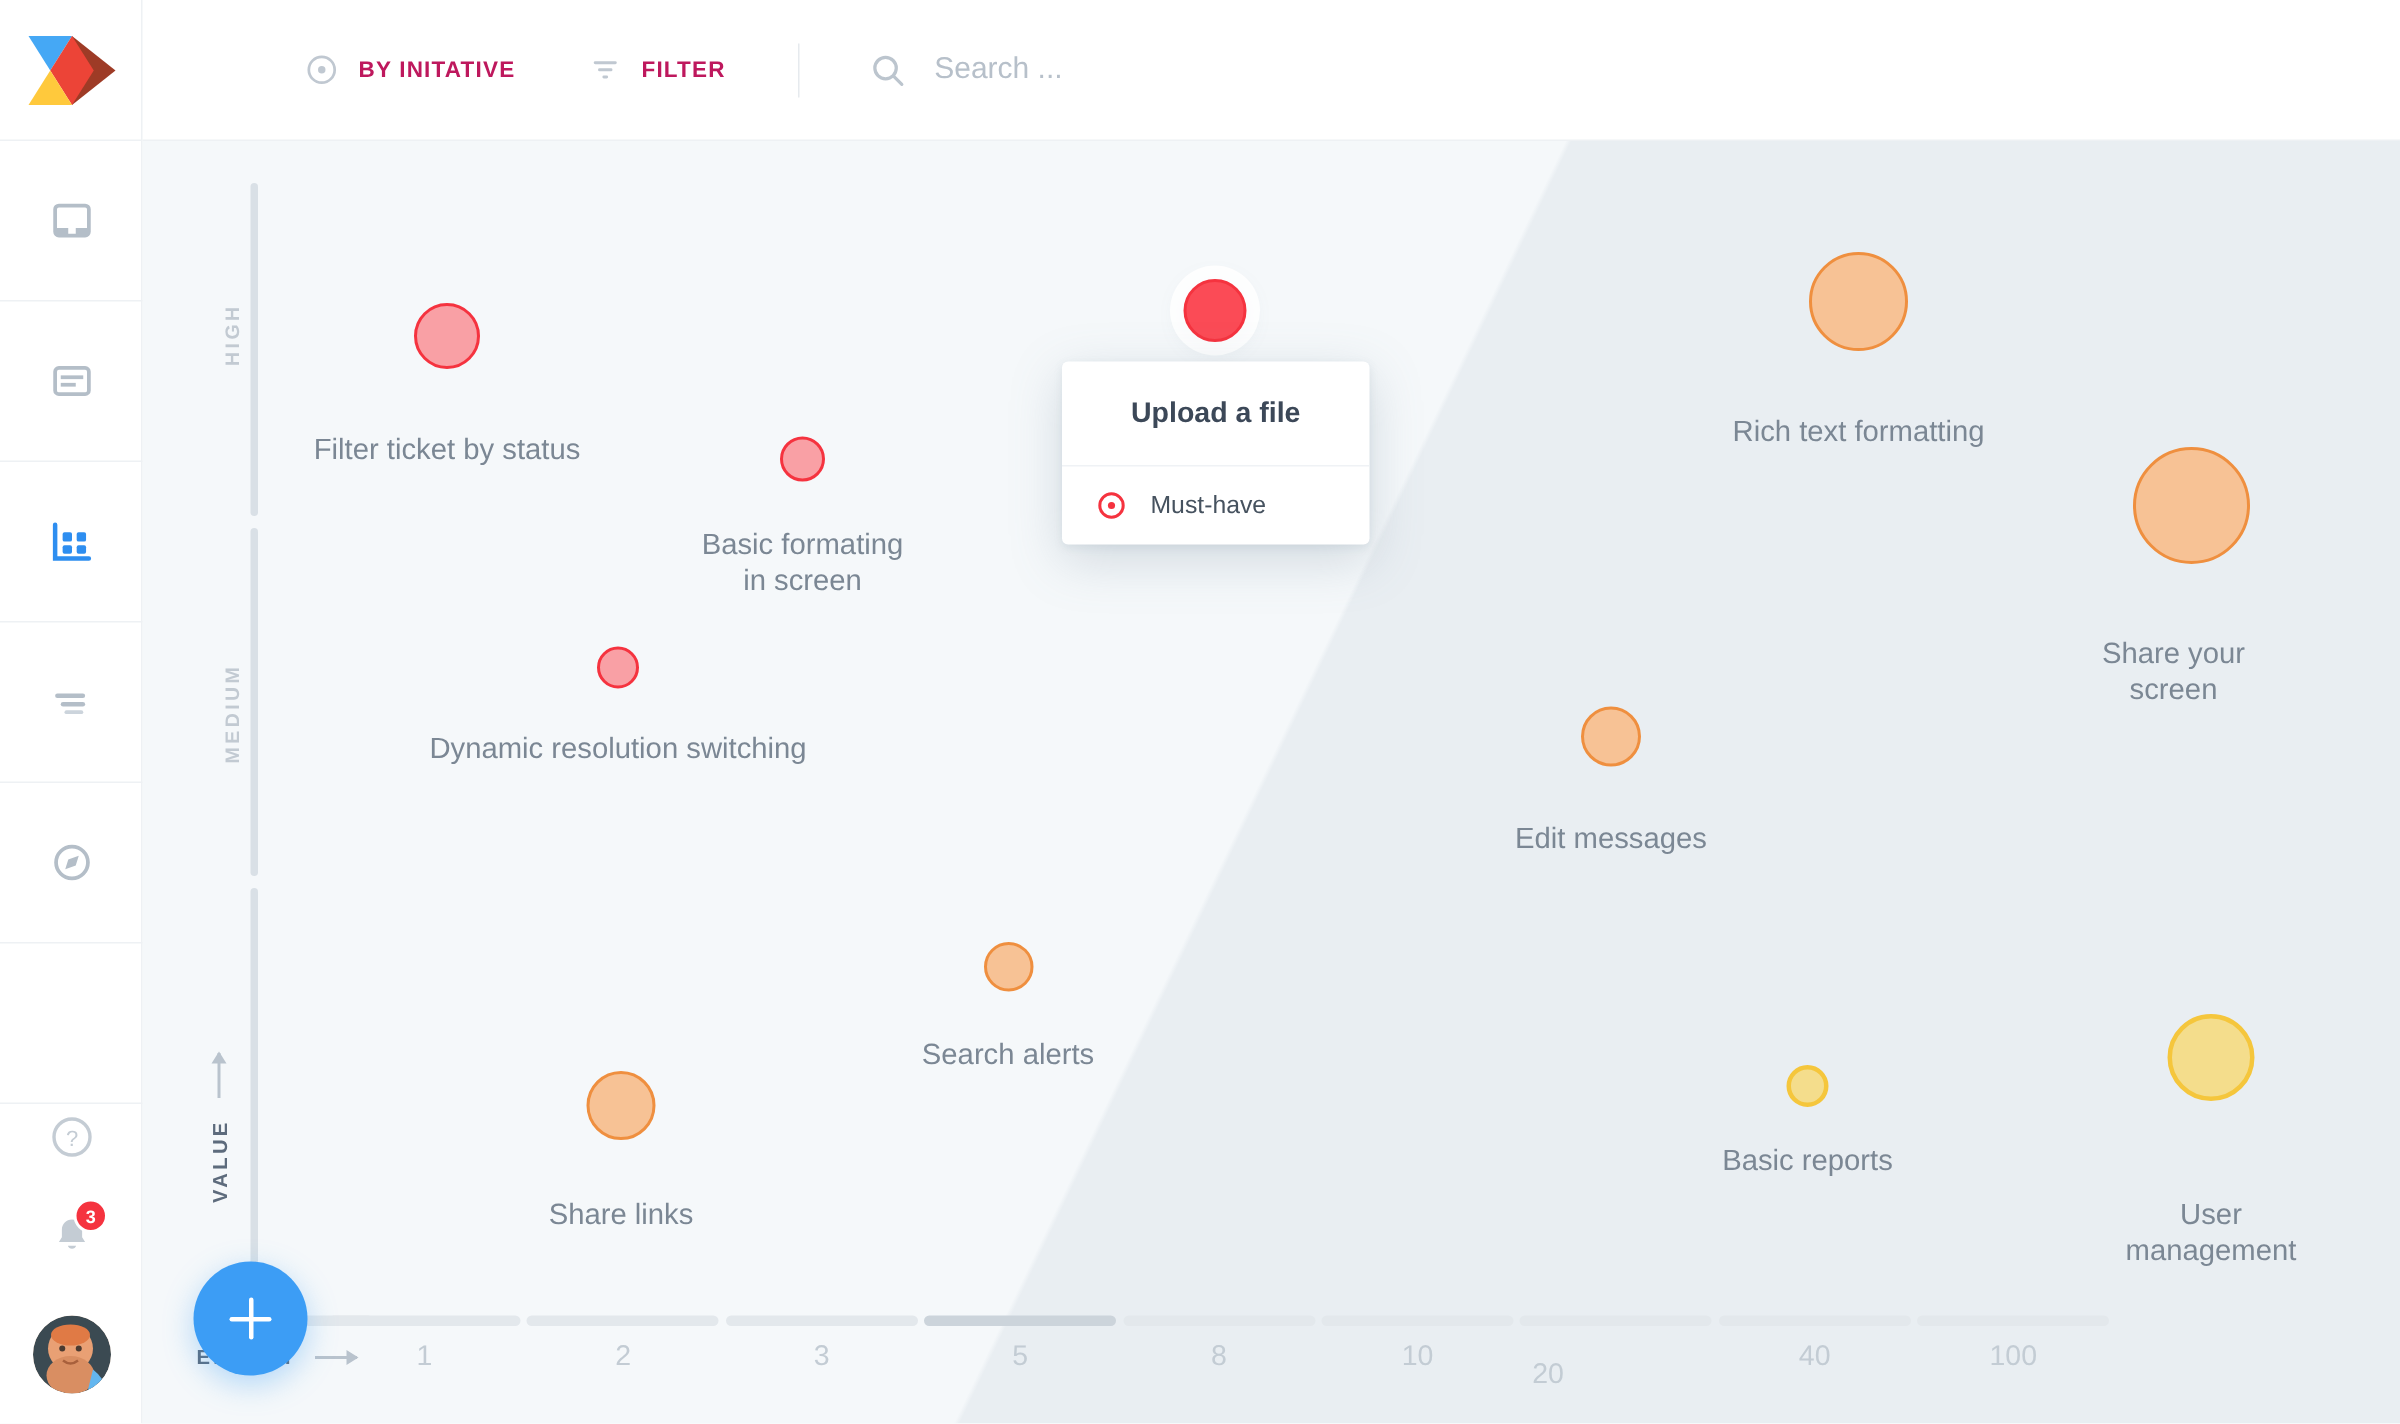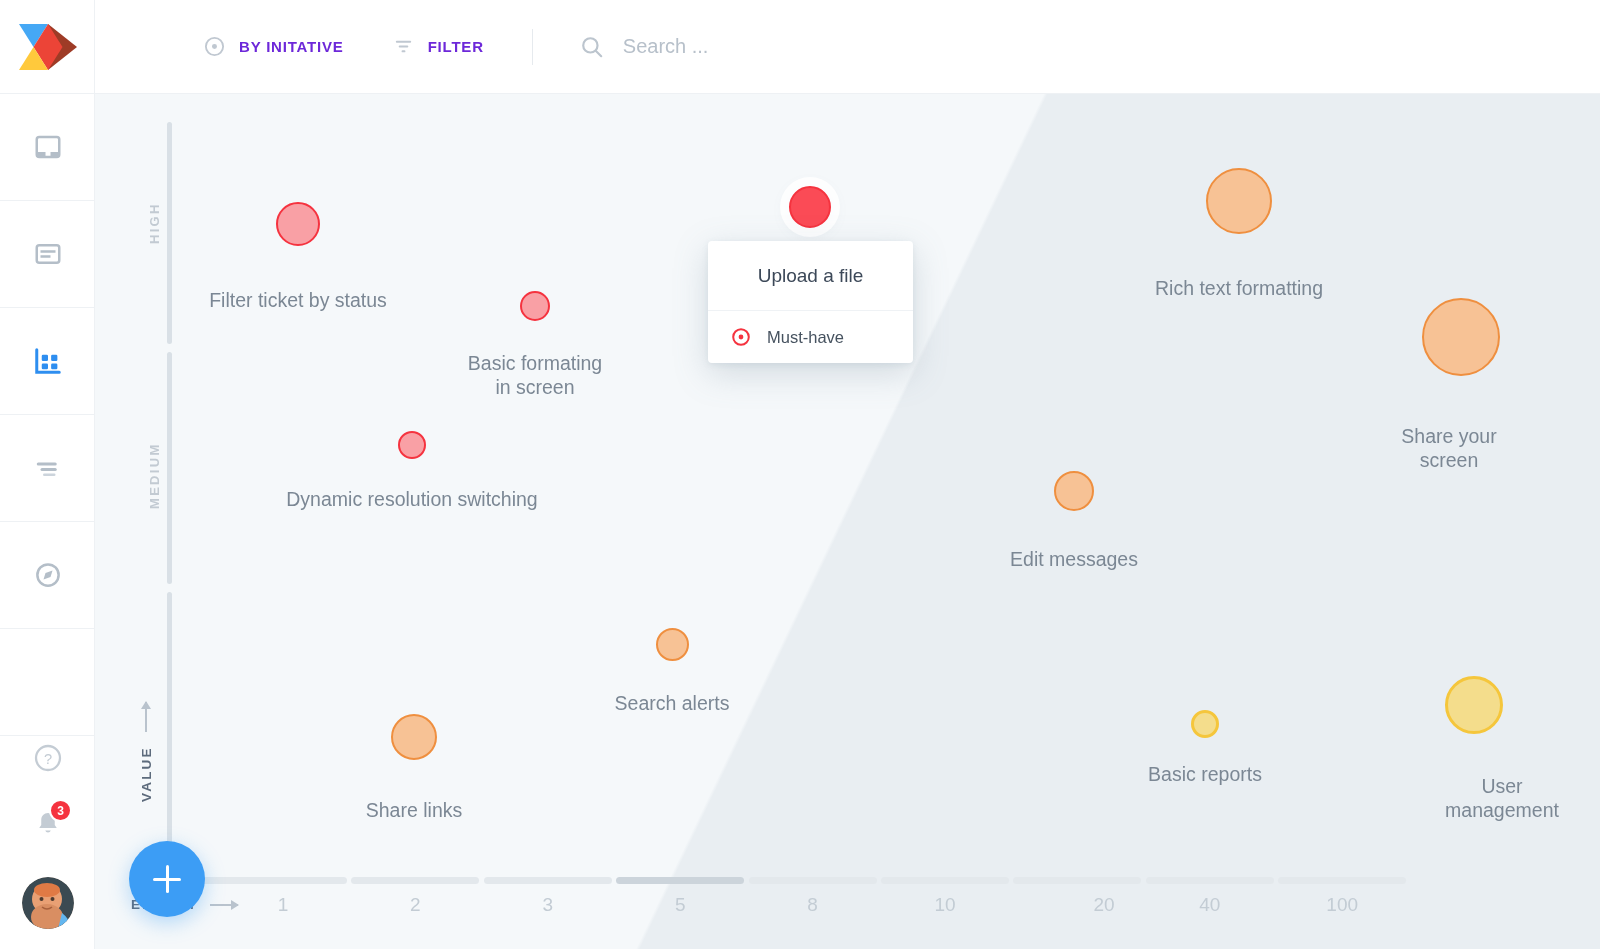--- a/index.html
+++ b/index.html
@@ -80,21 +80,21 @@
   .caret {
     width: 0; height: 0;
     border-left: 6px solid transparent;
     border-right: 6px solid transparent;
     border-top: 7px solid #b6bfc9;
     margin-left: 4px;
   }
   .tb-actions { display: flex; align-items: center; margin-left: 108px; }
   .tb-btn {
     display: flex; align-items: center; gap: 13px;
-    color: #6d28d9; font-size: 15px; font-weight: bold;
+    color: #be185d; font-size: 15px; font-weight: bold;
     letter-spacing: 0.8px; cursor: pointer;
     margin-right: 48px;
   }
   .tb-divider {
     width: 1px; height: 36px; background: #e6eaee; margin-right: 46px;
   }
   .tb-search {
     display: flex; align-items: center; gap: 18px; cursor: text;
   }
   .tb-search-text { color: #b7c0ca; font-size: 20px; }
@@ -206,21 +206,21 @@
     width: 205px;
     background: #ffffff;
     border-radius: 4px;
     box-shadow: 0 10px 34px rgba(110,130,150,0.26), 0 2px 6px rgba(110,130,150,0.12);
     z-index: 50;
     overflow: hidden;
   }
   .popup-title {
     padding: 24px 12px 23px;
     text-align: center;
-    font-size: 19px; font-weight: normal; color: #3c4858;
+    font-size: 19px; font-weight: bold; color: #3c4858;
     border-bottom: 1px solid #eff2f5;
   }
   .popup-row {
     display: flex; align-items: center; gap: 15px;
     padding: 15px 22px;
     border-bottom: 1px solid #eff2f5;
     cursor: pointer;
   }
   .popup-row:last-child { border-bottom: none; }
   .popup-row-label { font-size: 16.5px; color: #46525f; }
@@ -398,42 +398,42 @@
         <div class="bubble-label" style="left: 317px; top: 393px;">Dynamic resolution switching</div>
         <div class="bubble" title="Edit messages" style="width: 40px; height: 40px; left: 959px; top: 377px; background: rgb(247, 194, 149); border: 2.5px solid rgb(239, 143, 63);"></div>
         <div class="bubble-label" style="left: 979px; top: 453px;">Edit messages</div>
         <div class="bubble" title="Keyword alerts" style="width: 33px; height: 33px; left: 560.5px; top: 533.5px; background: rgb(247, 194, 149); border: 2.5px solid rgb(239, 143, 63);"></div>
         <div class="bubble-label" style="left: 577px; top: 596.5px;">Search alerts</div>
         <div class="bubble" title="Unfurl links" style="width: 46px; height: 46px; left: 296px; top: 620px; background: rgb(247, 194, 149); border: 2.5px solid rgb(239, 143, 63);"></div>
         <div class="bubble-label" style="left: 319px; top: 704px;">Share links</div>
         <div class="bubble" title="Basic reports" style="width: 28px; height: 28px; left: 1096px; top: 616px; background: rgb(244, 221, 140); border: 3px solid rgb(245, 198, 60);"></div>
         <div class="bubble-label" style="left: 1110px; top: 668px;">Basic reports</div>
         <div class="bubble" title="User management" style="width: 58px; height: 58px; left: 1350px; top: 582px; background: rgb(244, 221, 140); border: 3px solid rgb(245, 198, 60);"></div>
-        <div class="bubble-label" style="left: 1379px; top: 680px; margin-left: 28px;">User management</div>
+        <div class="bubble-label" style="left: 1379px; top: 704px;">User management</div>
       </div>
 
     <div id="xaxis">
         <div class="x-axis-title" style="left: 36px;">
           <span>EFFORT</span>
           <span class="x-arrow"></span>
         </div>
         <div class="x-seg" style="left: 124px; width: 128px;"></div>
         <div class="x-tick" style="left: 124px; width: 128px;">1</div>
         <div class="x-seg" style="left: 256.4px; width: 128px;"></div>
         <div class="x-tick" style="left: 256.4px; width: 128px;">2</div>
         <div class="x-seg" style="left: 388.8px; width: 128px;"></div>
         <div class="x-tick" style="left: 388.8px; width: 128px;">3</div>
         <div class="x-seg active" style="left: 521.2px; width: 128px;"></div>
         <div class="x-tick" style="left: 521.2px; width: 128px;">5</div>
         <div class="x-seg" style="left: 653.6px; width: 128px;"></div>
         <div class="x-tick" style="left: 653.6px; width: 128px;">8</div>
         <div class="x-seg" style="left: 786px; width: 128px;"></div>
         <div class="x-tick" style="left: 786px; width: 128px;">10</div>
         <div class="x-seg" style="left: 918.4px; width: 128px;"></div>
-        <div class="x-tick" style="left: 945px; width: 128px;">20</div>
+        <div class="x-tick" style="left: 873px; width: 128px; margin-top: 12px;">20</div>
         <div class="x-seg" style="left: 1050.8px; width: 128px;"></div>
         <div class="x-tick" style="left: 1050.8px; width: 128px;">40</div>
         <div class="x-seg" style="left: 1183.2px; width: 128px;"></div>
         <div class="x-tick" style="left: 1183.2px; width: 128px;">100</div>
         <div class="x-seg" style="left: 36px; width: 118px;"></div>
       </div>
 
     <div id="fab" style="left:34px; bottom:32px;">
       <span class="plus-h"></span>
       <span class="plus-v"></span>

